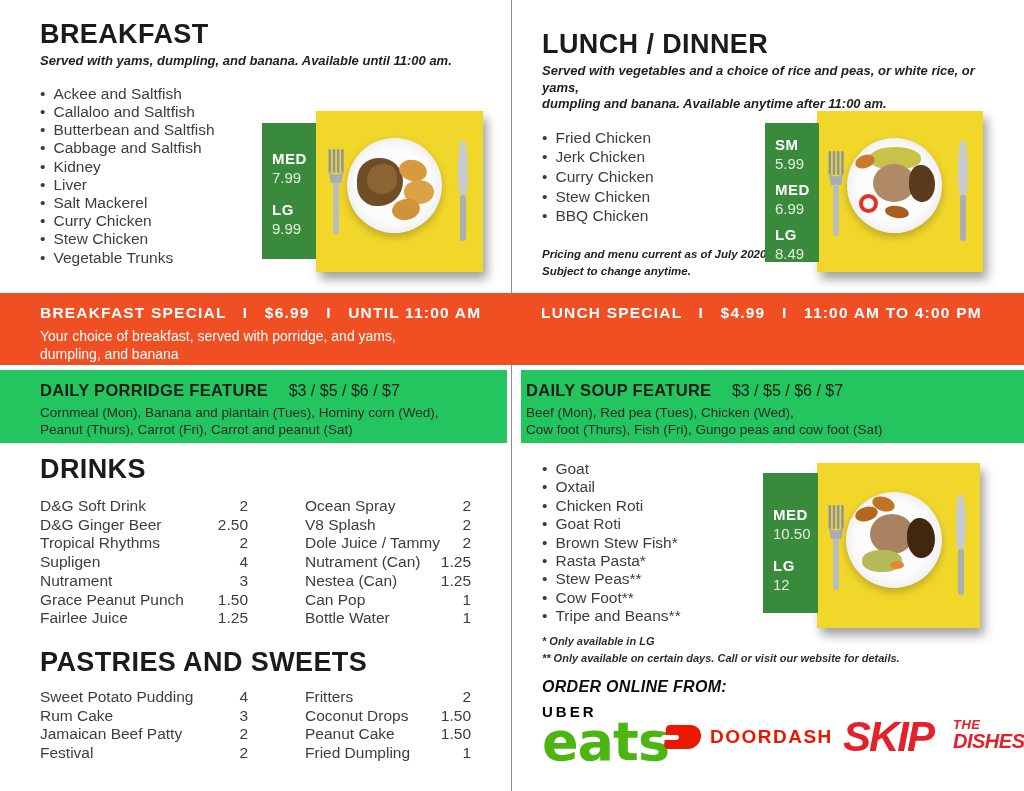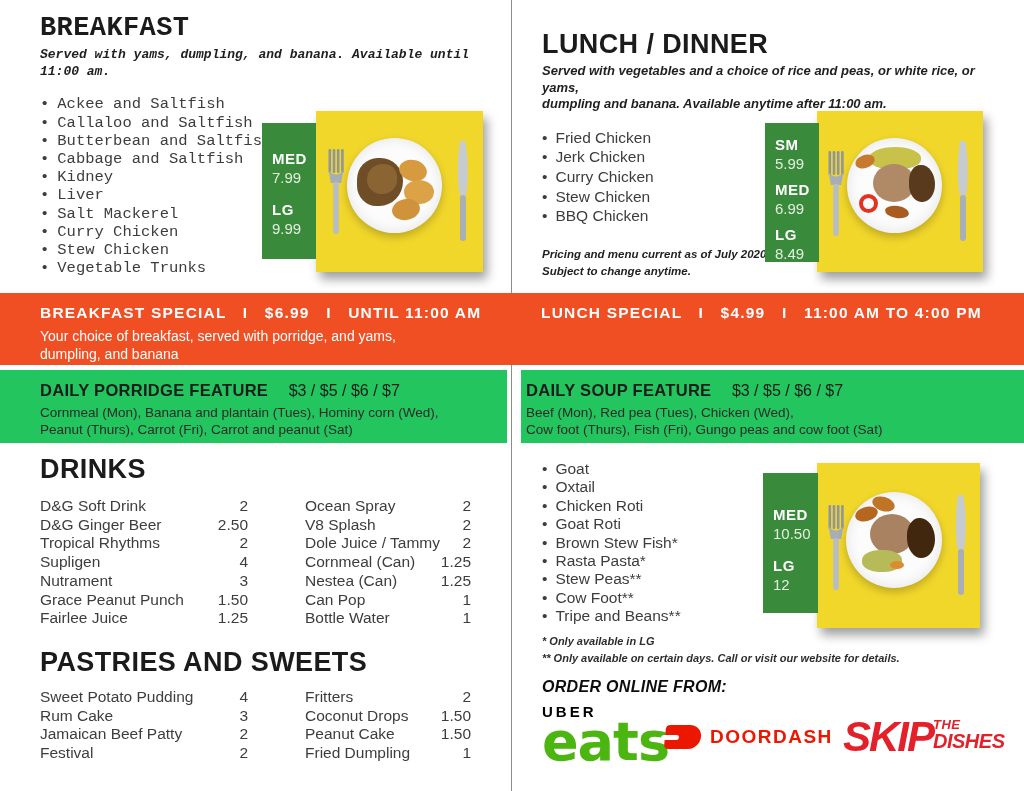--- a/index.html
+++ b/index.html
@@ -60,31 +60,31 @@
   .ubereats{position:absolute;line-height:1;}
   .ue-top{font-size:15px;font-weight:700;letter-spacing:3px;color:#000;}
   .ue-bottom{font-size:54px;font-weight:700;letter-spacing:-1px;color:#4cb610;margin-top:-4px;font-family:"DejaVu Sans",sans-serif;}
   .doordash{position:absolute;display:flex;align-items:center;gap:9px;}
   .dd-icon{position:relative;width:36px;height:24px;background:#eb1700;border-radius:5px 14px 14px 5px;
            transform:skewX(-6deg);}
   .dd-icon::after{content:"";position:absolute;left:-4px;top:10px;width:18px;height:5px;background:#fff;border-radius:3px;}
   .dd-text{font-size:19px;font-weight:800;letter-spacing:1.5px;color:#eb1700;}
   .skip{position:absolute;display:flex;align-items:flex-start;color:#e4202a;font-style:italic;line-height:1;}
   .skip-word{font-size:42px;font-weight:900;letter-spacing:-2px;}
-  .skip-stack{margin-left:0;margin-top:2px;}
+  .skip-stack{margin-left:20px;margin-top:2px;}
   .skip-the{font-size:13px;font-weight:800;letter-spacing:.5px;}
   .skip-dishes{font-size:20px;font-weight:800;letter-spacing:-.5px;}
 </style>
 </head>
 <body>
 
 <div class="page">
   <div class="divider"></div>
 
-  <div class="sec" style="left:40px;top:14px;width:460px;font-family:Liberation Mono, monospace;">
+  <div class="sec" style="left:40px;top:20px;width:460px;">
     <h1 class="sec-title">BREAKFAST</h1>
     <div class="sec-sub">Served with yams, dumpling, and banana. Available until 11:00 am.</div>
     <div class="bullets">
 
     <div class="bullet">Ackee and Saltfish</div>
         <div class="bullet">Callaloo and Saltfish</div>
         <div class="bullet">Butterbean and Saltfish</div>
         <div class="bullet">Cabbage and Saltfish</div>
         <div class="bullet">Kidney</div>
         <div class="bullet">Liver</div>
@@ -275,21 +275,21 @@
         <span class="mname">V8 Splash</span>
         <span class="mprice">2</span>
       </div>
 
       <div class="mrow">
         <span class="mname">Dole Juice / Tammy</span>
         <span class="mprice">2</span>
       </div>
 
       <div class="mrow">
-        <span class="mname">Cornmeal (Can)</span>
+        <span class="mname">Nutrament (Can)</span>
         <span class="mprice">1.25</span>
       </div>
 
       <div class="mrow">
         <span class="mname">Nestea (Can)</span>
         <span class="mprice">1.25</span>
       </div>
 
       <div class="mrow">
         <span class="mname">Can Pop</span>

